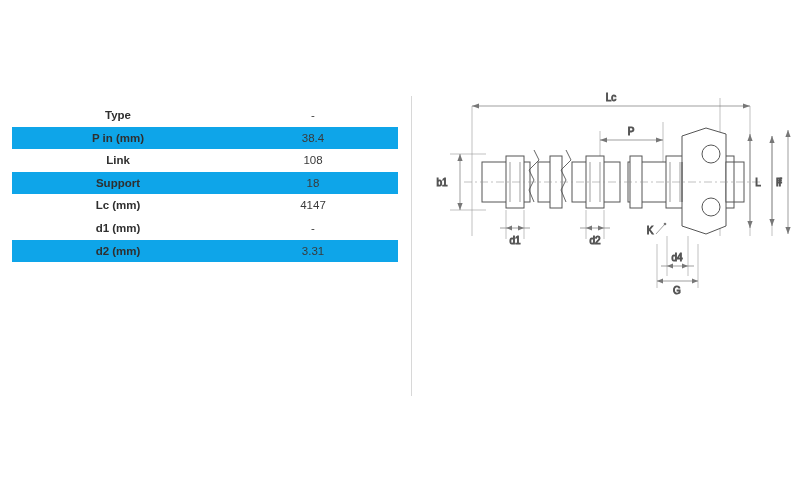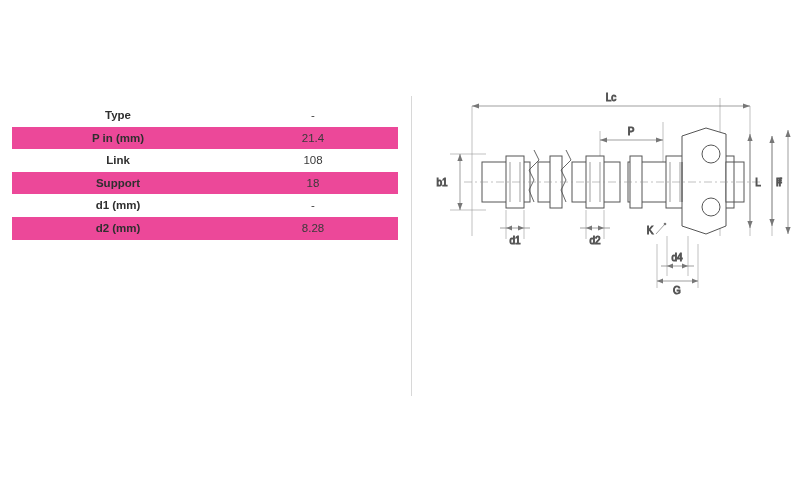--- a/index.html
+++ b/index.html
@@ -29,21 +29,21 @@
     left: 12px;
     top: 104px;
     width: 386px;
     border-collapse: collapse;
     font-size: 11.5px;
   }
   .spec-table tr {
     height: 22.6px;
   }
   .spec-table tr.alt {
-    background: #ec4899;
+    background: #0ea5e9;
   }
   .spec-table td {
     padding: 0 0 0 8px;
     vertical-align: middle;
     line-height: 22.6px;
     border: none;
   }
   .spec-table td.key {
     width: 196px;
     font-weight: bold;
@@ -88,37 +88,41 @@
 <div id="page">
 
   <table class="spec-table">
     <tbody>
       <tr>
         <td class="key">Type</td>
         <td class="val">-</td>
       </tr>
       <tr class="alt">
         <td class="key">P in (mm)</td>
-        <td class="val">21.4</td>
+        <td class="val">38.4</td>
       </tr>
       <tr>
         <td class="key">Link</td>
         <td class="val">108</td>
       </tr>
       <tr class="alt">
         <td class="key">Support</td>
         <td class="val">18</td>
       </tr>
       <tr>
+        <td class="key">Lc (mm)</td>
+        <td class="val">4147</td>
+      </tr>
+      <tr>
         <td class="key">d1 (mm)</td>
         <td class="val">-</td>
       </tr>
       <tr class="alt">
         <td class="key">d2 (mm)</td>
-        <td class="val">8.28</td>
+        <td class="val">3.31</td>
       </tr>
     </tbody>
   </table>
 
   <div class="vdivider"></div>
 
   <div class="drawing">
     <svg width="372" height="240" viewBox="0 0 372 240">
       <g fill="none" stroke="#555555" stroke-width="1" stroke-linejoin="miter">
 

